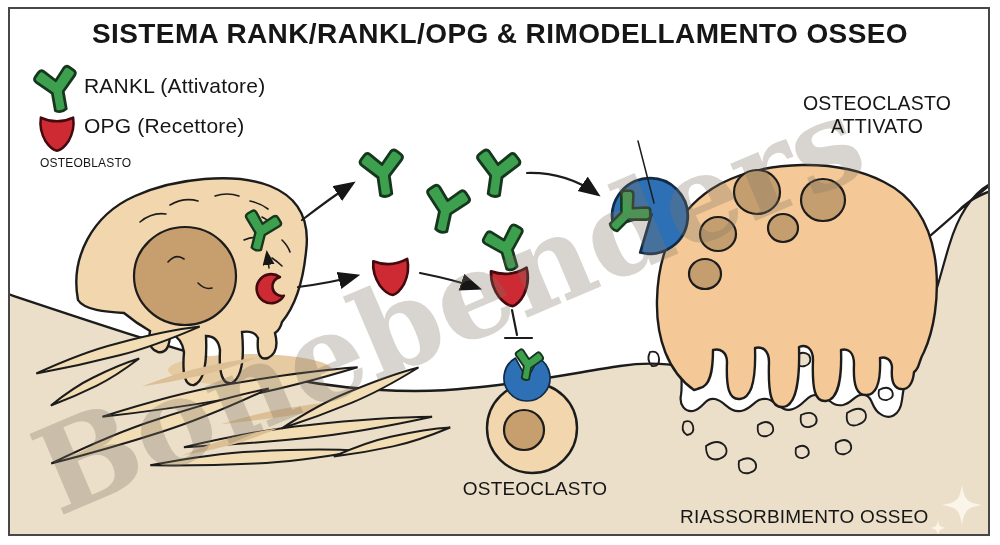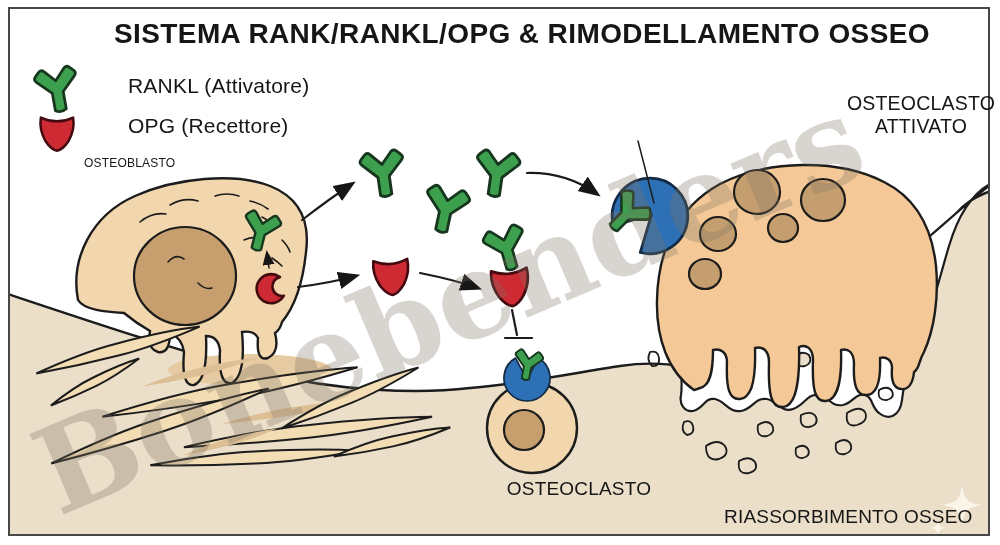--- a/index.html
+++ b/index.html
@@ -23,21 +23,21 @@
   .ocnuc{fill:var(--c-ocnuc);stroke:var(--c-line);stroke-width:2.2;}
   .bone{fill:var(--c-bone);stroke:var(--c-line);stroke-width:2.4;}
   .trab{fill:var(--c-trab);stroke:var(--c-line);stroke-width:2;}
   .streak{fill:#ddbf95;stroke:none;}
   .frag{fill:none;stroke:var(--c-line);stroke-width:1.8;}
   .islet{fill:var(--c-bone);stroke:var(--c-line);stroke-width:1.8;}
   .white{fill:#ffffff;stroke:var(--c-line);stroke-width:2.2;stroke-linejoin:round;}
   .ln{fill:none;stroke:var(--c-line);stroke-width:2.2;stroke-linecap:round;}
   .thin{stroke-width:1.5;}
   .squig{fill:none;stroke:var(--c-line);stroke-width:1.6;stroke-linecap:round;}
-  .lbl{position:absolute;white-space:nowrap;letter-spacing:.2px;padding-left:44px;}
+  .lbl{position:absolute;white-space:nowrap;letter-spacing:.2px;}
   .title{left:0;right:0;top:18px;text-align:center;font-size:28px;font-weight:bold;letter-spacing:.4px;}
   .leg1{left:84px;top:74px;font-size:21px;}
   .leg2{left:84px;top:114px;font-size:21px;}
   .osteoblast-lbl{left:40px;top:156px;font-size:12px;}
   .rank-lbl{left:536px;top:111px;font-size:20.5px;}
   .oca-lbl{left:777px;top:92px;width:200px;text-align:center;font-size:19.5px;line-height:23px;}
   .ocp-lbl{left:435px;top:477px;width:200px;text-align:center;font-size:19px;line-height:23px;}
   .form-lbl{left:123px;top:489px;font-size:19.5px;}
   .rias-lbl{left:680px;top:506px;font-size:19px;}
   .watermark{position:absolute;left:42px;top:398px;height:160px;line-height:160px;

